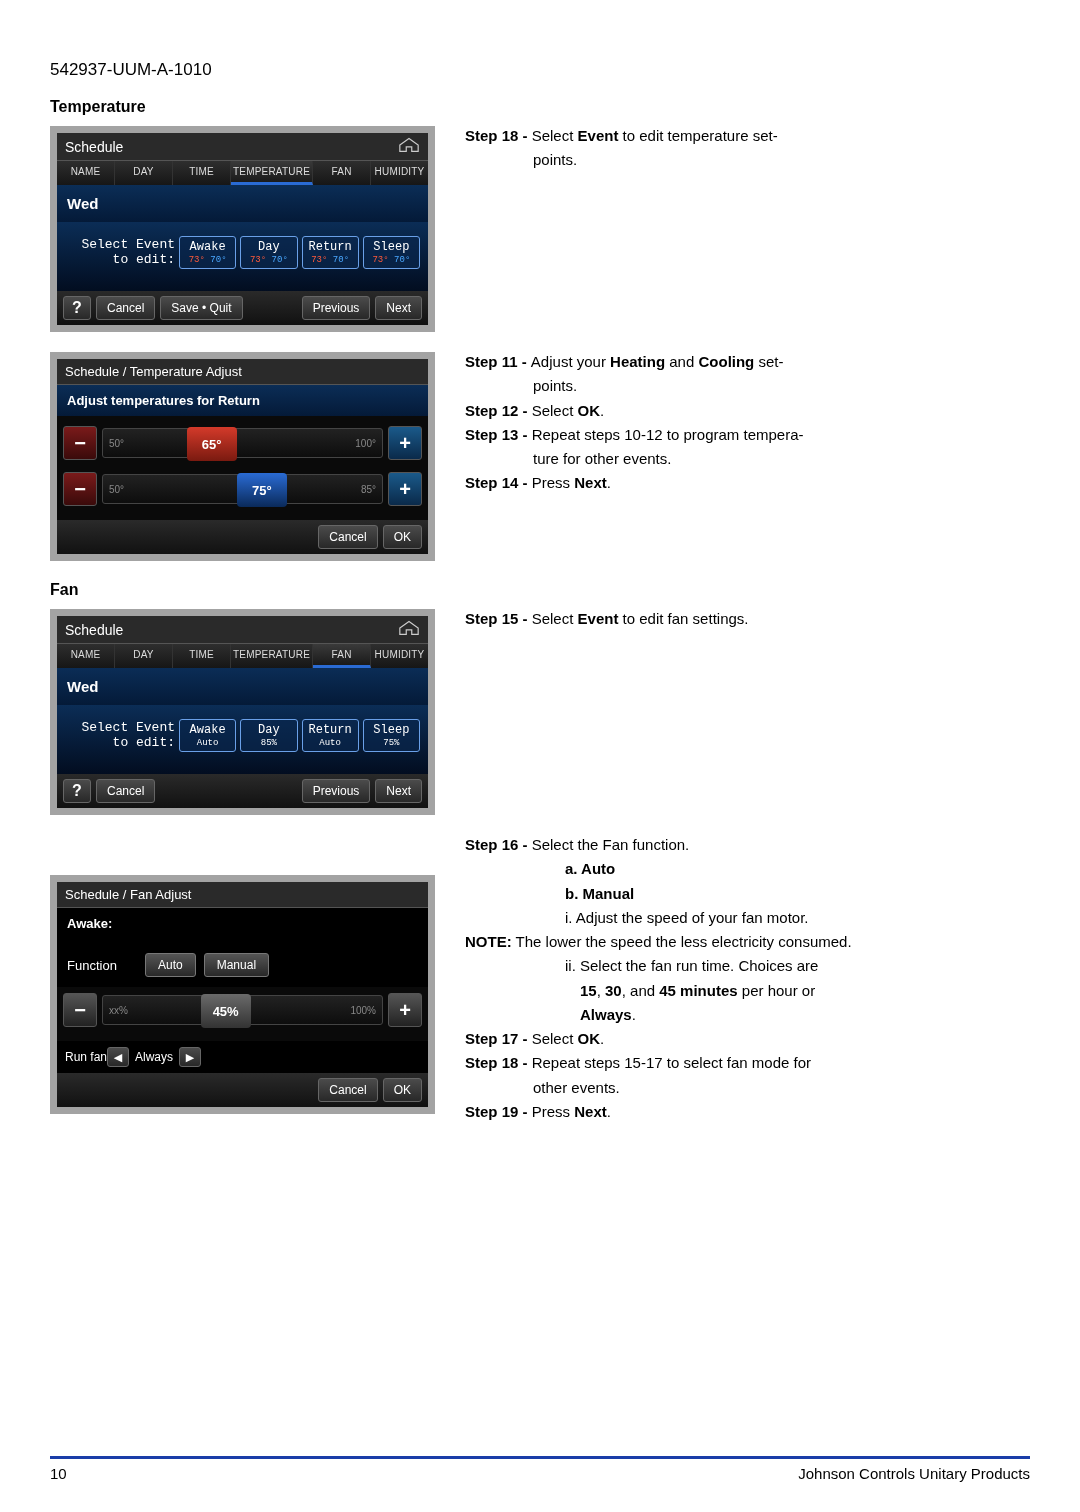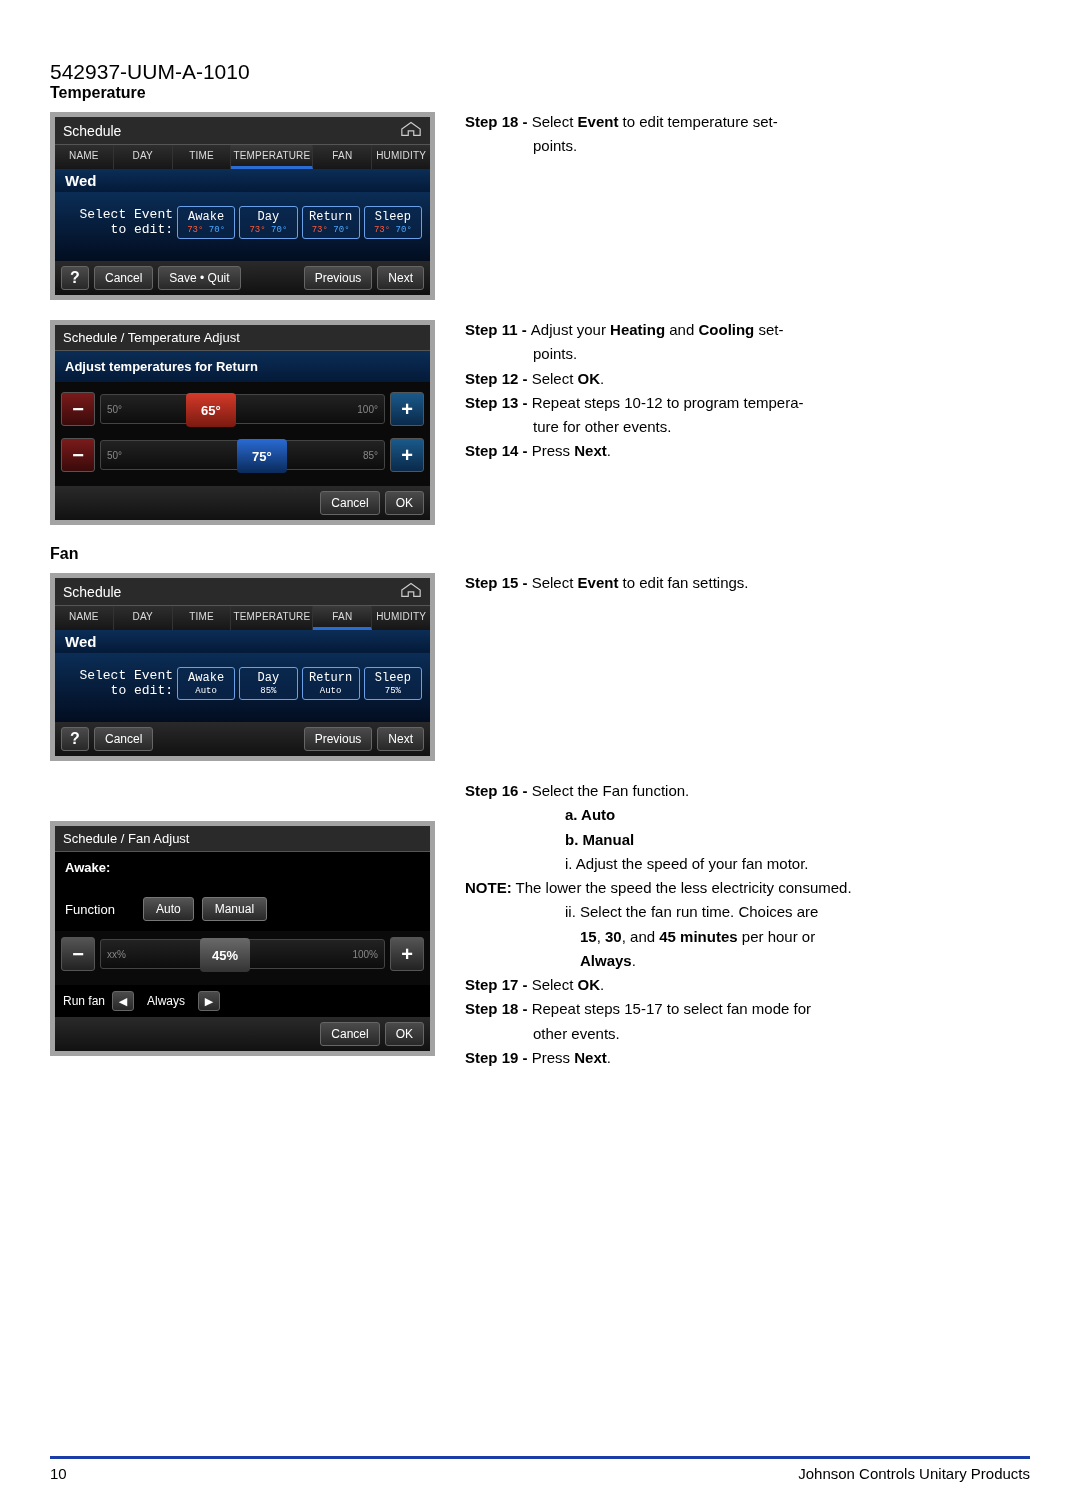--- a/index.html
+++ b/index.html
@@ -1,34 +1,34 @@
 <!DOCTYPE html>
 <html><head>
 <meta charset="utf-8">
 <style>
   * { box-sizing: border-box; margin: 0; padding: 0; }
   body { font-family: Arial, Helvetica, sans-serif; font-size: 15px; color: #000; background: #fff; width: 1080px; margin: 0 auto; padding: 60px 50px 30px 50px; }
-  .doc-id { font-size: 21px; }
+  .doc-id { font-size: 17px; margin-bottom: 18px; }
   .section-title { font-weight: bold; font-size: 16px; margin-bottom: 10px; }
   .row { display: flex; gap: 30px; margin-bottom: 20px; align-items: flex-start; }
   .left-col { width: 385px; flex: 0 0 385px; }
   .right-col { flex: 1; }
   .right-col p { margin-bottom: 4px; line-height: 1.35; text-align: justify; }
   .right-col .indent { padding-left: 68px; }
   .right-col .indent2 { padding-left: 100px; }
   .right-col .indent3 { padding-left: 115px; }
   .bold { font-weight: bold; }
   
-  .panel { background: #000; border: 5px solid #a3a3a3; color: #fff; font-size: 13px; overflow: hidden; }
+  .panel { background: #000; border: 7px solid #a3a3a3; color: #fff; font-size: 13px; overflow: hidden; }
   .panel-header { display: flex; justify-content: space-between; align-items: center; background: #2a2a2a; padding: 4px 8px; border-bottom: 1px solid #555; font-size: 14px; }
   .tabrow { display: flex; background: linear-gradient(#111,#000); }
   .tab { flex: 1; padding: 5px 2px; text-align: center; font-size: 10px; color: #ddd; border-right: 1px solid #333; background: linear-gradient(#2e2e2e,#161616); text-transform: uppercase; letter-spacing: 0.2px; }
   .tab:last-child { border-right: none; }
   .tab.active { border-bottom: 3px solid #2a6bd4; background: linear-gradient(#3a3a3a,#1a1a1a); }
-  .daylabel { background: linear-gradient(#0b2d56,#041a38); padding: 3px 10px; font-weight: bold; font-size: 15px; }
+  .daylabel { background: linear-gradient(#0b2d56,#041a38); padding: 10px 10px; font-weight: bold; font-size: 15px; }
   .bluebody { background: linear-gradient(#0b2d56,#020d20); padding: 14px 8px 22px 8px; }
   .select-row { display: flex; align-items: flex-start; gap: 4px; font-family: Liberation Mono, monospace; }
   .select-label { text-align: right; font-size: 13px; line-height: 1.15; width: 110px; flex: 0 0 110px; padding-top: 2px; }
   .event-btns { display: flex; gap: 4px; flex: 1; }
   .ev-btn { flex: 1; border: 1px solid #6aa0e8; border-radius: 3px; background: rgba(10,40,80,0.6); text-align: center; padding: 3px 2px; cursor: pointer; }
   .ev-btn .ev-name { font-size: 12px; display: block; }
   .ev-btn .ev-sub { font-size: 9px; display: block; margin-top: 1px; }
   .ev-sub .heat { color: #ff5a3a; }
   .ev-sub .cool { color: #4aa8ff; }
   .footer-bar { display: flex; align-items: center; background: linear-gradient(#2a2a2a,#111); padding: 5px 6px; gap: 5px; }
@@ -44,21 +44,21 @@
   .sq-btn.minus { background: linear-gradient(#7a1a1a,#3a0a0a); color: #fff; }
   .sq-btn.plus { background: linear-gradient(#1a5a8a,#0a2a4a); color: #fff; }
   .sq-btn.grey { background: linear-gradient(#555,#222); color: #fff; }
   .track { flex: 1; height: 30px; background: linear-gradient(#222,#0d0d0d); border: 1px solid #444; border-radius: 3px; position: relative; }
   .track .tl { position: absolute; left: 6px; top: 50%; transform: translateY(-50%); font-size: 10px; color: #888; }
   .track .tr { position: absolute; right: 6px; top: 50%; transform: translateY(-50%); font-size: 10px; color: #888; }
   .thumb { position: absolute; top: -2px; height: 34px; width: 50px; border-radius: 4px; display: flex; align-items: center; justify-content: center; font-size: 13px; font-weight: bold; color: #fff; }
   .thumb.heat { background: linear-gradient(#d43a2a,#7a1a10); left: 30%; }
   .thumb.cool { background: linear-gradient(#2a6bd4,#0a2a5a); left: 48%; }
   .thumb.grey { background: linear-gradient(#6a6a6a,#333); left: 35%; }
-  .runfan-row { display: flex; align-items: center; gap: 7px; background: #000; padding: 6px 8px; font-size: 12px; }
+  .runfan-row { display: flex; align-items: center; gap: 0; background: #000; padding: 6px 8px; font-size: 12px; }
   .arrow-btn { width: 22px; height: 20px; background: linear-gradient(#4b4b4b,#282828); border: 1px solid #666; border-radius: 3px; display: flex; align-items: center; justify-content: center; font-size: 11px; cursor: pointer; }
   .runfan-val { padding: 0 6px; }
   .func-row { display: flex; align-items: center; gap: 8px; background: #000; padding: 14px 10px 10px 10px; font-size: 13px; }
   .func-btn { background: linear-gradient(#555,#282828); border: 1px solid #777; border-radius: 3px; padding: 4px 12px; font-size: 12px; cursor: pointer; color: #fff; }
   .page-footer { position: fixed; bottom: 30px; left: 50px; right: 50px; width: 980px; }
   .blue-line { height: 3px; background: #1a3da8; margin-bottom: 6px; }
   .footer-text { display: flex; justify-content: space-between; font-size: 15px; }
   svg.home-icon { width: 22px; height: 16px; }
 </style>
 </head>

